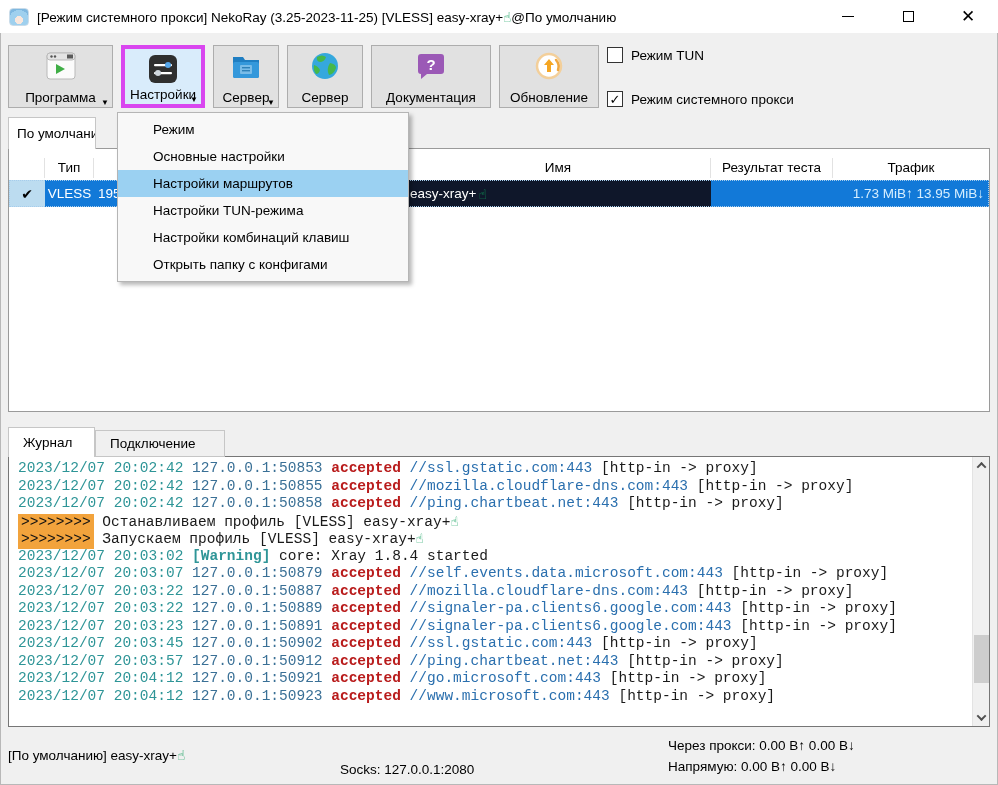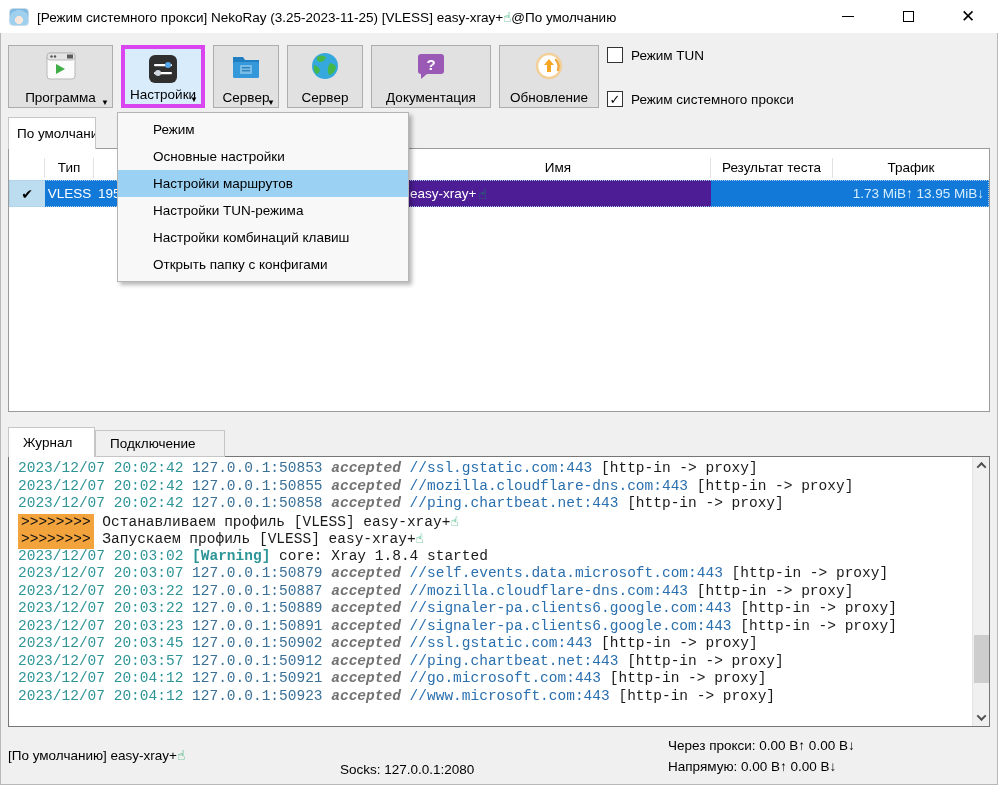--- a/index.html
+++ b/index.html
@@ -46,42 +46,42 @@
   .table-frame { position:absolute; left:0; top:31px; width:982px; height:264px; background:#fff; border:1px solid #9a9a9a; }
   .thead { display:flex; height:31px; align-items:center; font-size:13.5px; }
   .th { display:flex; align-items:center; justify-content:center; height:20px; border-right:1px solid #e2e2e2;margin-top:6px; }
   .th:last-child { border-right:none; }
   .c0{width:36px;} .c1{width:49px;} .c2{width:312px;} .c3{width:305px;} .c4{width:122px;} .c5{width:156px;}
   .trow { display:flex; height:27px; font-size:13.5px; color:#fff; outline:1px dotted #a6cdec; outline-offset:-1px; }
   .td { display:flex; align-items:center; }
   .td-check { width:36px; background:#bcdcf0; color:#000; justify-content:center; font-size:14px; }
   .td-type { width:49px; background:#1279d8; justify-content:center; }
   .td-addr { width:312px; background:#1279d8; padding-left:4px; }
-  .td-name { width:305px; background:#4c1d95; padding-left:4px; gap:2px; }
+  .td-name { width:305px; background:#0f172a; padding-left:4px; gap:2px; }
   .td-test { width:122px; background:#1279d8; }
   .td-traffic { width:156px; background:#1279d8; justify-content:flex-end; padding-right:5px; color:#d6eefe; }
 
   
   .menu { position:absolute; left:117px; top:112px; width:292px; background:#f8f8f8; border:1px solid #b5b5b5; padding:3px 0; z-index:10; box-shadow:3px 3px 4px rgba(0,0,0,0.28); }
   .menu-item { height:27px; display:flex; align-items:center; padding-left:35px; font-size:13.5px; white-space:nowrap; }
   .menu-item.hl { background:#9bd1f2; }
 
   
   .log-tabs { position:absolute; left:8px; top:427px; height:30px; display:flex; align-items:flex-end; z-index:2; }
   .log-tab { font-size:13.5px; display:flex; align-items:center; padding:0 14px; border:1px solid #c6c6c6; }
   .log-tab.active { width:87px; height:30px; background:#fff; border-bottom:none; }
   .log-tab.inactive { width:130px; height:27px; background:#f0f0f0; }
 
   
   .log-panel { position:absolute; left:8px; top:456px; width:982px; height:271px; background:#fff; border:1px solid #767676; overflow:hidden; }
   .log-lines { padding:3px 0 0 9px; font-family:"Liberation Mono", monospace; font-size:14.5px; line-height:17.5px; white-space:pre; }
   .log-line { height:17.5px; }
   .ts   { color:#2e9597; }
   .src  { color:#3a7096; }
-  .acc  { color:#737373; font-style:italic; font-weight:bold; }
+  .acc  { color:#b91c1c; font-weight:bold; }
   .url  { color:#2a6fae; }
   .rt   { color:#1a1a1a; }
   .warn-tag { color:#2e9597; font-weight:bold; }
   .marker { background:#f2a33c; color:#111; padding:0 3px; display:inline-block; }
   .log-line .hand { font-size:13px; }
 
   
   .vscroll { position:absolute; right:0; top:0; width:17px; height:269px; background:#f0f0f0; border-left:1px solid #e3e3e3; }
   .sb-btn { position:absolute; left:0; width:17px; height:17px; display:flex; align-items:center; justify-content:center; }
   .sb-up { top:0; } .sb-down { bottom:0; }

